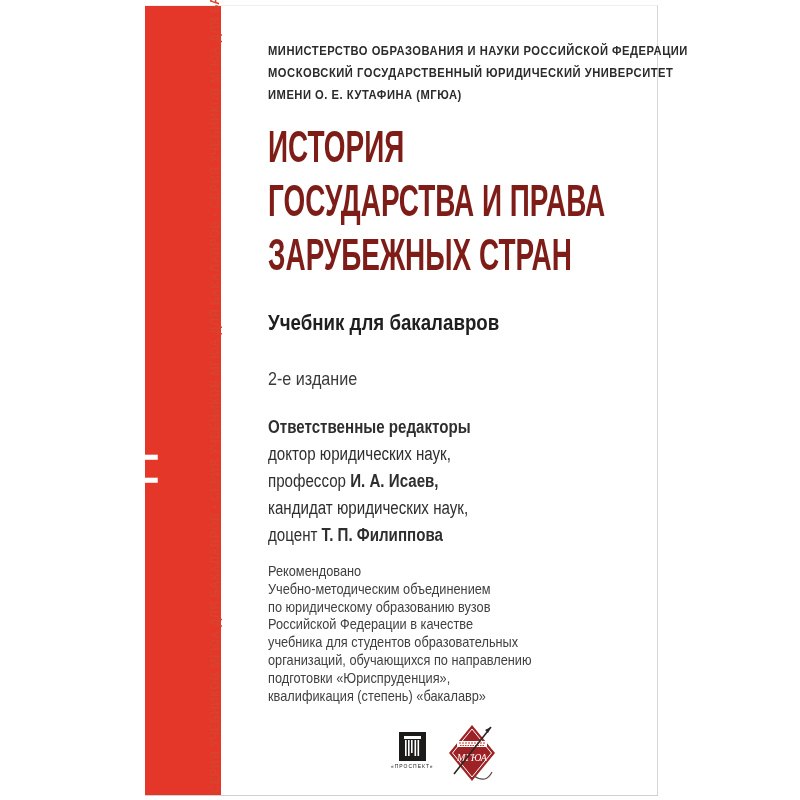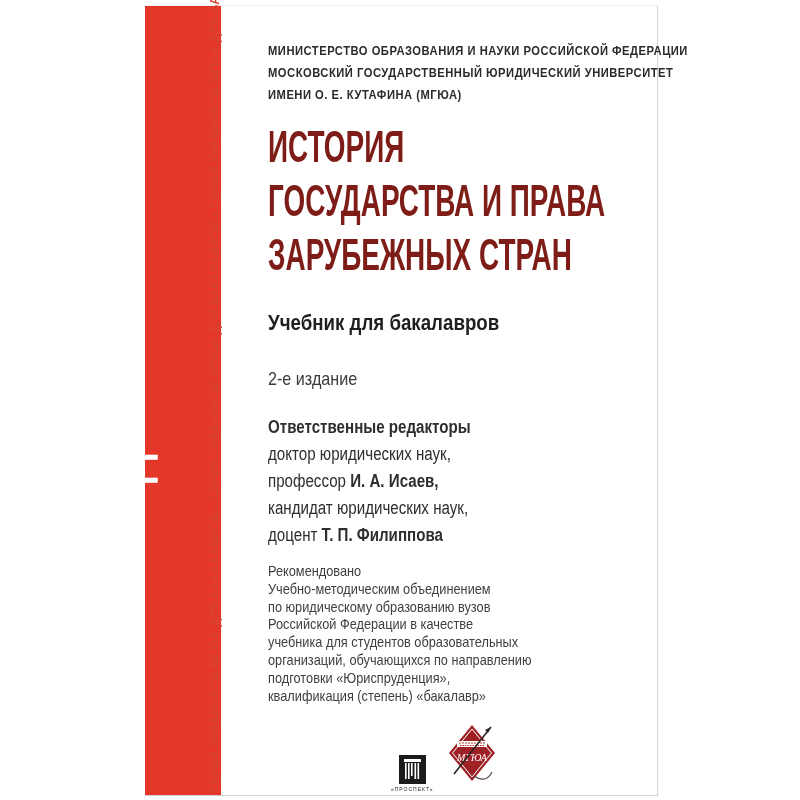--- a/index.html
+++ b/index.html
@@ -144,21 +144,21 @@
     font-weight: 400;
     color: #3f3f3f;
     white-space: nowrap;
   }
   
   .logos {
     position: absolute;
     top: 712px;
     left: 123px;
     display: flex;
-    align-items: flex-end;
+    align-items: flex-start;
     gap: 12px;
   }
   .prospekt {
     display: flex;
     flex-direction: column;
     align-items: center;
     margin-top: 10px;
   }
   .prospekt-label {
     font-size: 5px;

